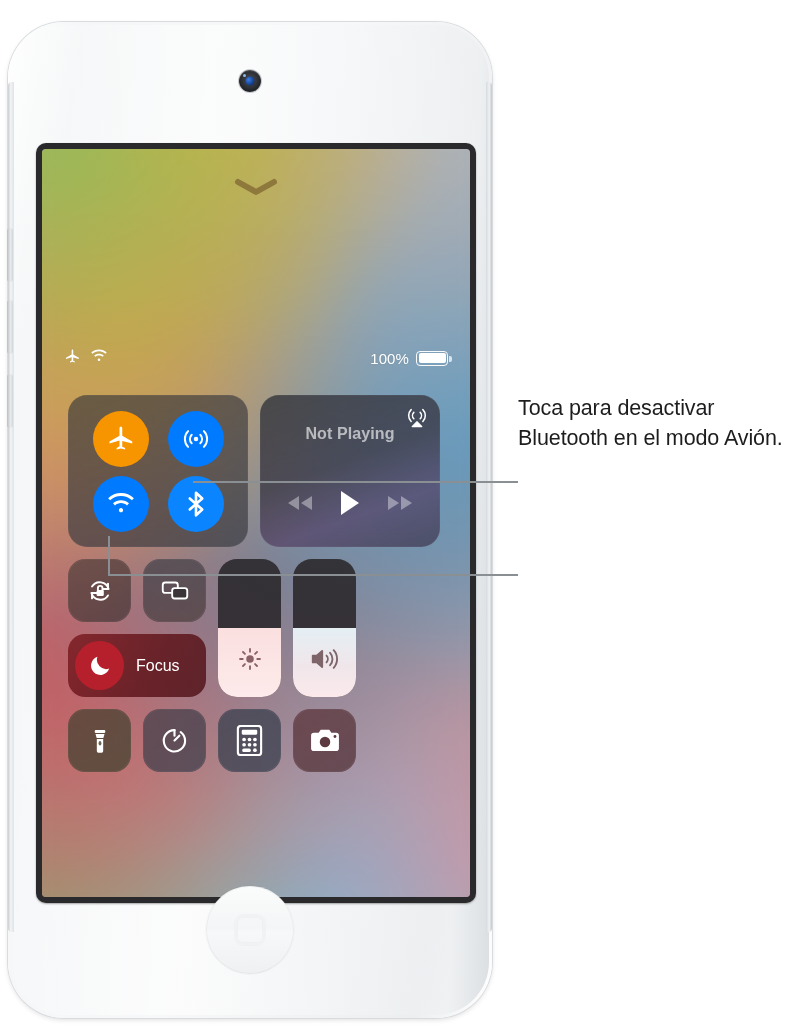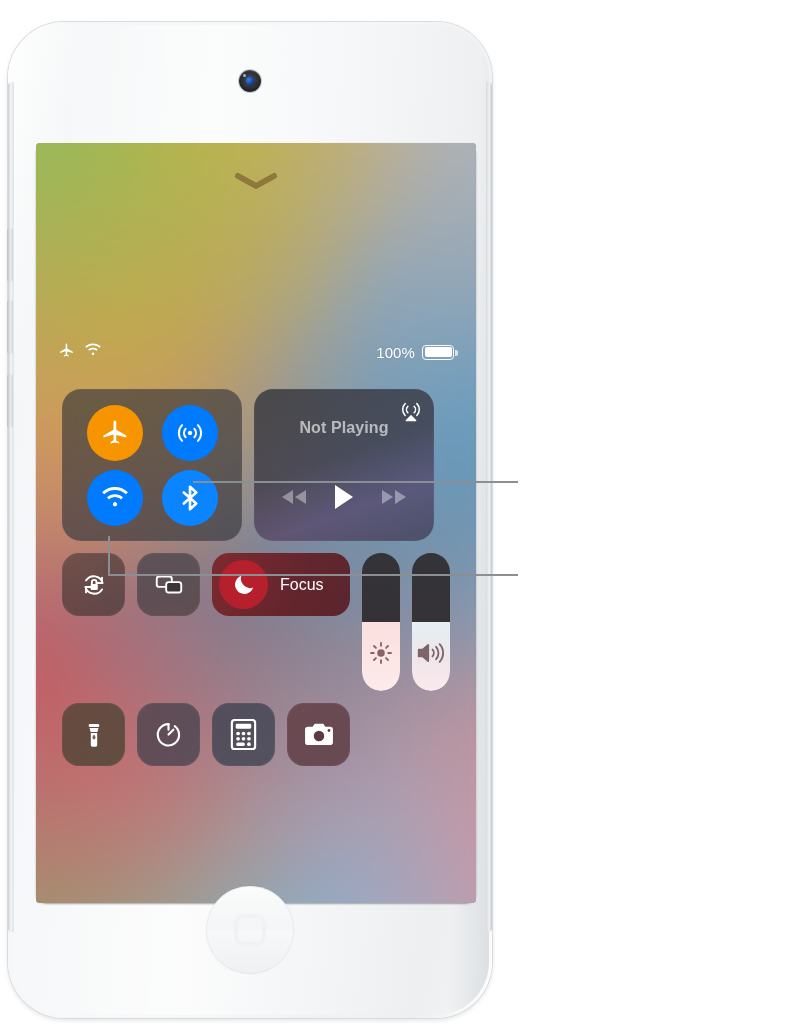--- a/index.html
+++ b/index.html
@@ -77,20 +77,21 @@
     border:2.2px solid #f0f2f3;
     box-shadow: inset 0 0 0 1px rgba(0,0,0,.025), 0 0 0 1px rgba(0,0,0,.02);
   }
 
   
   .screen-bezel {
     position:absolute; left:28px; top:121px;
     width:440px; height:760px;
     background:#2a2a2c;
     border-radius:10px;
+    padding:6px;
     box-shadow: 0 1px 2px rgba(0,0,0,.35);
   }
   .screen {
     position:relative; width:100%; height:100%;
     overflow:hidden; border-radius:4px;
     background:#8a8f94;
   }
   
   .wall {
     position:absolute; inset:-12%;
@@ -141,21 +142,21 @@
   .batt::after {
     content:""; position:absolute; right:-4.5px; top:4px;
     width:2.6px; height:6px; border-radius:0 2px 2px 0;
     background:rgba(255,255,255,.7);
   }
   .batt i { position:absolute; left:1.5px; top:1.5px; bottom:1.5px; right:1.5px;
             background:#fff; border-radius:2px; display:block; }
 
   
   .cc { position:absolute; left:26px; top:246px; right:26px; }
-  .cc-row { display:flex; gap:12px; }
+  .cc-row { display:flex; gap:12px;align-items:flex-end; }
 
   .tile {
     position:relative;
     border-radius:19px;
     background: rgba(58,56,58,.62);
     backdrop-filter: blur(8px);
     overflow:hidden;
   }
   .tile::before{
     content:""; position:absolute; inset:0;
@@ -355,21 +356,21 @@
                   <svg width="30" height="18" viewBox="0 0 30 18" fill="rgba(255,255,255,.38)">
                     <path d="M3 2v14l11-7z"></path>
                       <path d="M16 2v14l11-7z"></path>
                   </svg>
                 </span>
               </div>
             </div>
           </div>
 
           <div class="cc-row" style="margin-bottom:12px;">
-            <div style="display:flex; flex-direction:row; gap:12px;">
+            <div style="display:flex; flex-direction:column; gap:12px;">
               <div style="display:flex; gap:12px;">
                 <div class="tile tile-sq t-rot">
                   <svg width="32" height="32" viewBox="0 0 32 32" fill="none" stroke="#fff" stroke-width="1.9" stroke-linecap="round">
                     <path d="M8 11.5A9.2 9.2 0 0 1 24.6 14"></path>
                     <path d="M24 8.6V14h-5.3" stroke-linejoin="round"></path>
                     <path d="M24 20.4A9.2 9.2 0 0 1 7.4 18"></path>
                     <path d="M8 23.4V18h5.3" stroke-linejoin="round"></path>
                     <rect x="12.6" y="15.1" width="7.2" height="6" rx="1.3" fill="#fff" stroke="none"></rect>
                     <path d="M13.9 15.1v-1.9a2.3 2.3 0 0 1 4.6 0v1.9"></path>
                   </svg>
@@ -459,14 +460,15 @@
 
     <div class="home-btn">
       <span class="home-sq"></span>
     </div>
   </div>
 
   <div class="lead lead-h L1"></div>
   <div class="lead lead-v L2v"></div>
   <div class="lead lead-h L2h"></div>
 
+  <div class="callout co-1">Toca para desactivar Bluetooth en el modo Avión.</div>
 
 </div>
 
 </body></html>

